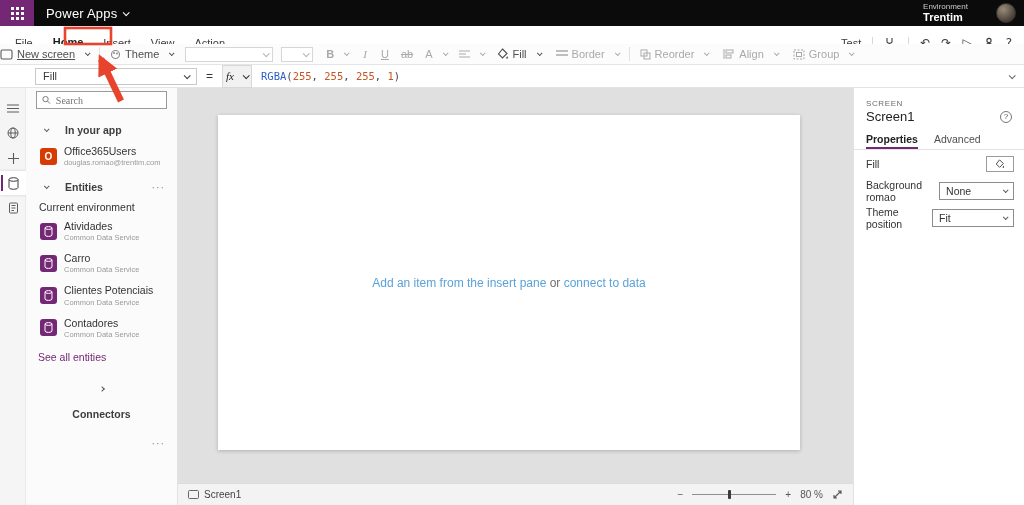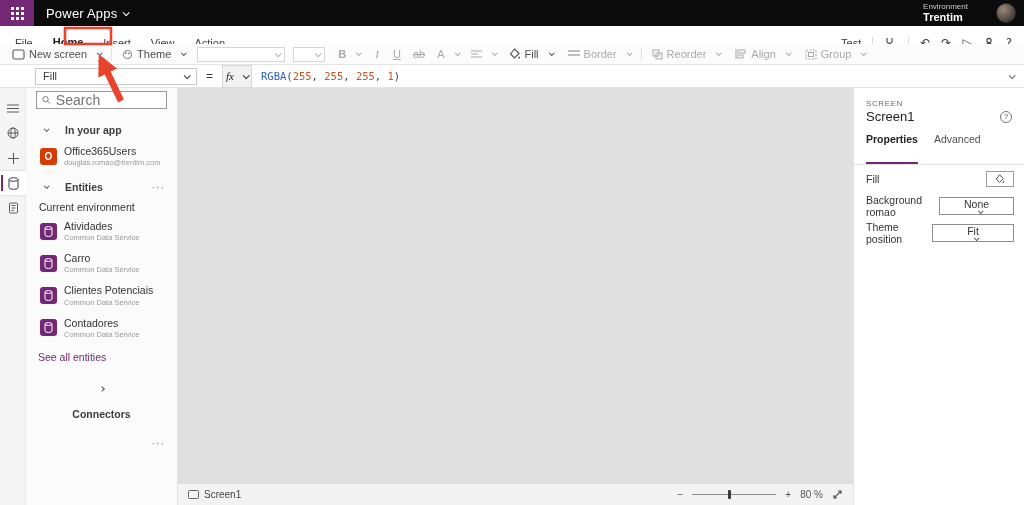--- a/index.html
+++ b/index.html
@@ -66,22 +66,22 @@
   .rail-item.sel::before { content:""; position:absolute; left:1px; top:4px; bottom:4px; width:2px; background:#742774; }
 
   
   .ds { position:absolute; left:26px; top:88px; width:152px; height:417px; background:#fbfbfb;
     border-right:1px solid #e2e2e2; font-size:10.5px; color:#3a3a3a; }
   .ds-head { display:flex; align-items:center; justify-content:space-between; padding:11px 12px 6px 12px; }
   .ds-title { font-size:13px; font-weight:700; color:#232323; }
   .ds-close { font-size:12px; color:#555; cursor:pointer; }
   .ds-search { margin:3px 10px 6px 10px; height:18px; border:1px solid #9a9a9a; background:#fff;
     display:flex; align-items:center; padding:0 5px; gap:5px; }
-  .ds-search input { border:0; outline:0; width:100%; font-size:14px; color:#444;
-    font-family:Liberation Sans, sans-serif; background:transparent; }
+  .ds-search input { border:0; outline:0; width:100%; font-size:10px; color:#444;
+    font-family:Liberation Serif, serif; background:transparent; }
   .ds-sec { display:flex; align-items:center; gap:17px; padding:9px 12px 4px 12px; font-weight:700; color:#3d3d3d; }
   .ds-sec .chev { width:4px; height:4px; color:#555; }
   .ds-sec .more { margin-left:auto; color:#8a8a8a; font-weight:400; letter-spacing:1px; }
   .ds-row { display:flex; align-items:center; gap:7px; padding:5px 8px 5px 14px; cursor:pointer; }
   .ds-ico { width:17px; height:17px; border-radius:3px; flex:0 0 17px; display:flex; align-items:center; justify-content:center; }
   .ds-ico.purple { background:#742774; }
   .ds-ico.orange { background:#d83b01; color:#fff; font-weight:700; font-size:10px; }
   .ds-row .nm { font-size:10.5px; color:#333; line-height:1.25; }
   .ds-row .tp { font-size:7.5px; color:#9a9a9a; line-height:1.2; }
   .ds-link { padding:7px 12px; color:#742774; font-size:10.5px; cursor:pointer; }
@@ -104,28 +104,28 @@
 
   
   .rp { position:absolute; right:0; top:88px; width:171px; height:417px; background:#fff;
     border-left:1px solid #e2e2e2; font-size:10.5px; color:#333; }
   .rp-kicker { padding:11px 12px 1px 12px; font-size:8px; letter-spacing:.6px; color:#6d6b68; }
   .rp-titlerow { display:flex; align-items:center; justify-content:space-between; padding:0 12px; }
   .rp-title { font-size:13px; color:#222; }
   .rp-help { width:12px; height:12px; border:1px solid #777; border-radius:50%; color:#555;
     font-size:8px; display:flex; align-items:center; justify-content:center; }
   .rp-tabs { display:flex; gap:16px; padding:9px 12px 0 12px; border-bottom:1px solid #e3e3e3; }
-  .rp-tab { padding-bottom:17px; color:#4f4f4f; cursor:pointer; }
+  .rp-tab { padding-bottom:2px; color:#4f4f4f; cursor:pointer; }
   .rp-tab.active { font-weight:700; color:#222; border-bottom:2px solid #742774; }
   .rp-row { display:flex; align-items:center; justify-content:space-between; padding:0 10px 0 12px; height:27px; }
   .rp-row:first-of-type { margin-top:6px; }
   .rp-btn { width:28px; height:16px; border:1px solid #9d9b99; background:#fff; display:flex;
     align-items:center; justify-content:center; cursor:pointer; }
   .rp-dd { width:88px; height:18px; border:1px solid #8f8d8b; background:#fff; display:flex;
-    align-items:center; justify-content:space-between; padding:0 6px; cursor:pointer;flex-direction:column; }
+    align-items:center; justify-content:space-between; padding:0 6px; cursor:pointer; }
   .rp-dd .chev { width:4px; height:4px; color:#555; }
 
   
   .annot { position:absolute; left:0; top:0; z-index:60; pointer-events:none; }
 </style>
 </head>
 <body>
 
 <div class="stage">
 
@@ -172,21 +172,21 @@
       <span class="uni">▷</span>
       <svg class="mini-svg" width="12" height="12" viewBox="0 0 12 12">
         <circle cx="6" cy="3.5" r="2.1" fill="none" stroke="#3b3b3b" stroke-width="1.1"></circle>
         <path d="M1.5 11 a4.5 4.5 0 0 1 9 0" fill="none" stroke="#3b3b3b" stroke-width="1.1"></path>
       </svg>
       <span class="uni">?</span>
     </div>
   </div>
 
   <div class="ribbon">
-    <div class="rb" style="margin-left:12px;">
+    <div class="rb" style="margin-left:0;text-decoration:underline;">
       <svg width="13" height="11" viewBox="0 0 13 11">
         <rect x="1" y="1" width="11" height="9" rx="1.5" fill="none" stroke="#5a5a5a" stroke-width="1.1"></rect>
       </svg>
       <span>New screen</span>
         <span class="chev"></span>
     </div>
     <div class="rsep"></div>
     <div class="rb" style="margin-left:10px;">
       <svg width="11" height="11" viewBox="0 0 11 11">
         <circle cx="5.5" cy="5.5" r="4" fill="none" stroke="#8a8a8a" stroke-width="1.1"></circle>
@@ -394,20 +394,25 @@
     <div class="ds-link">See all entities</div>
 
     <div class="ds-sec" style="margin-top:8px;flex-direction:column;">
       <span class="chev chev-r"></span>
       <span>Connectors</span>
       <span class="more">···</span>
     </div>
   </div>
 
   <div class="canvas">
+    <div class="artboard">
+      <div class="hint">
+        <span>Add an item from the insert pane</span><span class="or"> or </span><span class="lnk">connect to data</span>
+      </div>
+    </div>
     <div class="canvas-footer">
       <div class="cf-screen">
         <svg width="11" height="9" viewBox="0 0 11 9">
           <rect x="0.5" y="0.5" width="10" height="8" rx="1" fill="none" stroke="#666" stroke-width="1"></rect>
         </svg>
         <span>Screen1</span>
       </div>
       <div class="cf-right">
         <span>−</span>
         <div class="zoom-track">

